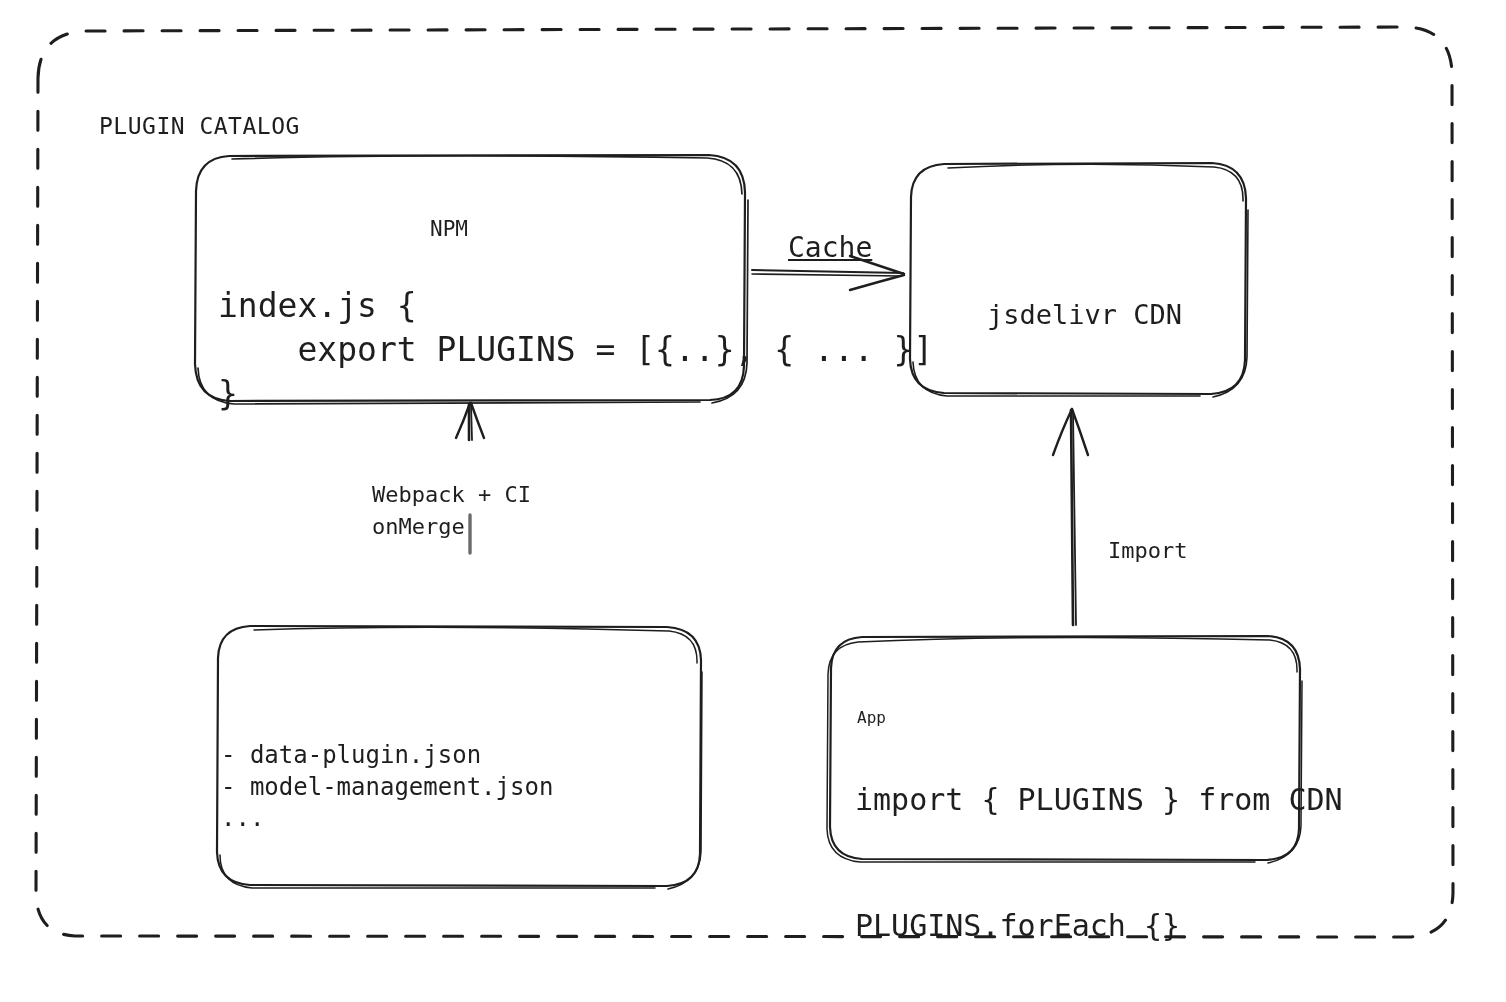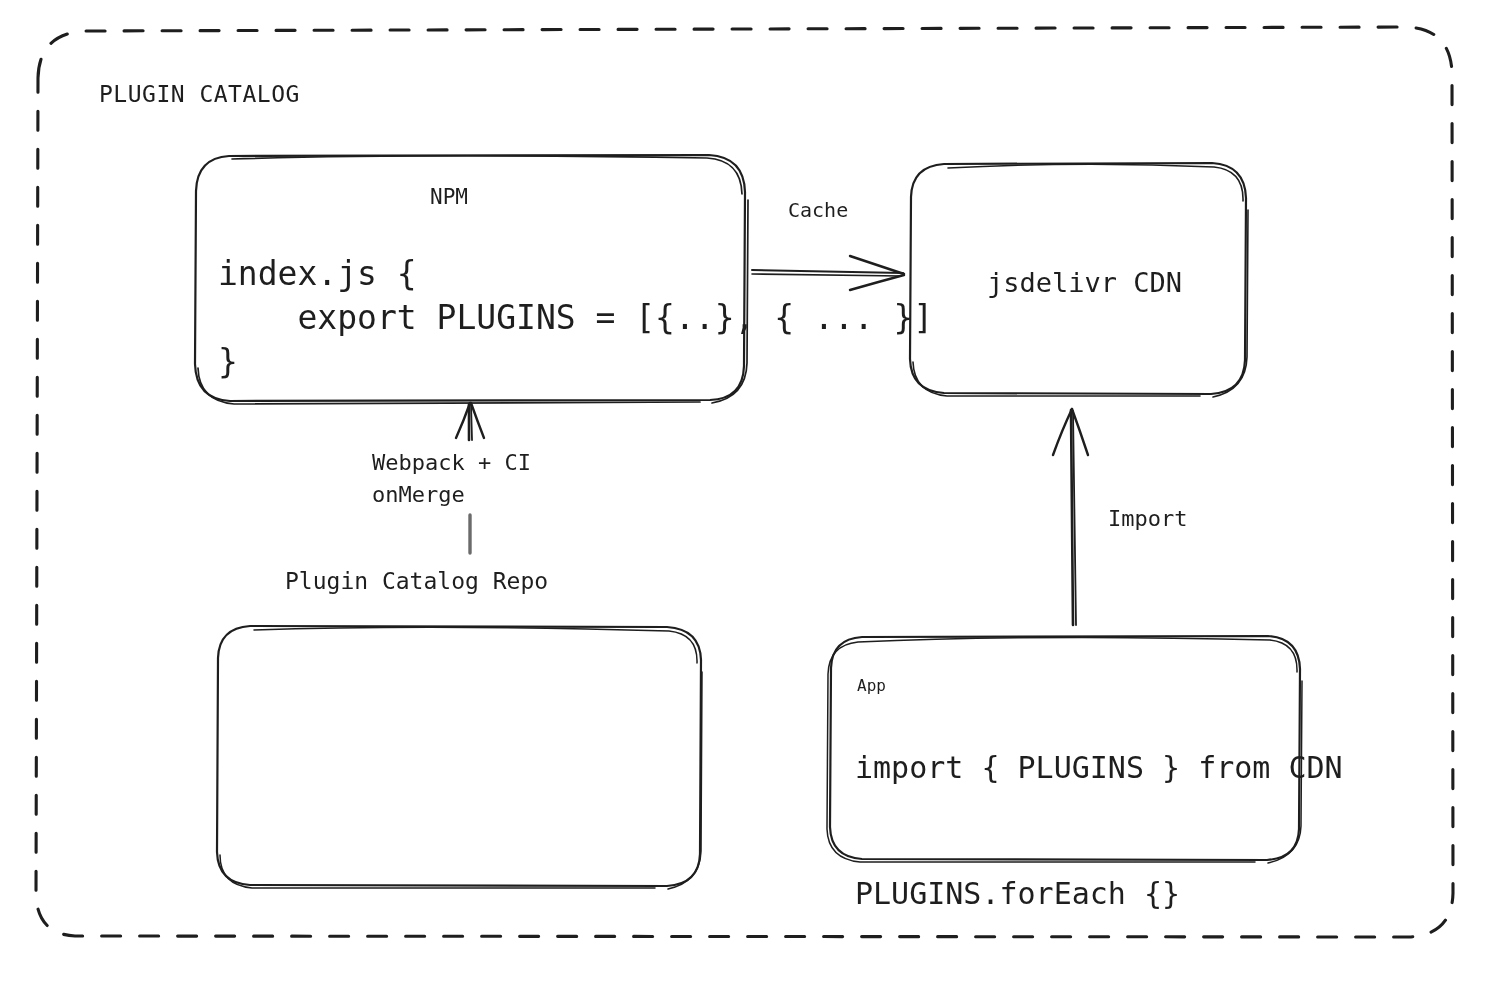--- a/index.html
+++ b/index.html
@@ -26,20 +26,21 @@
     inset: 0;
     width: 1506px;
     height: 1002px;
   }
   .txt {
     position: absolute;
     color: #1e1e1e;
     white-space: pre;
     line-height: 1.25;
     font-family: "DejaVu Sans Mono", "Liberation Mono", monospace;
+    margin-top: 32px;
   }
   .container-title {
     left: 99px;
     top: 80px;
     font-size: 23px;
     letter-spacing: 0.5px;
   }
   .npm-title {
     left: 430px;
     top: 184px;
@@ -52,21 +53,22 @@
     line-height: 1.34;
   }
   .cdn-title {
     left: 987px;
     top: 266px;
     font-size: 27px;
   }
   .cache-label {
     left: 788px;
     top: 198px;
-    font-size: 20px;
+    font-size: 28px;
+    text-decoration: underline;
   }
   .webpack-label {
     left: 372px;
     top: 447px;
     font-size: 22px;
     line-height: 1.45;
     width: 196px;
   }
   .repo-label {
     left: 285px;
@@ -158,22 +160,24 @@
     export PLUGINS = [{..}, { ... }]
 }</div>
 
   <div class="txt cdn-title">jsdelivr CDN</div>
 
   <div class="txt cache-label">Cache</div>
 
   <div class="txt webpack-label">Webpack + CI
 onMerge</div>
 
-  <div class="txt repo-label">Plugin Catalog Repo</div>
 
+  <div class="txt repo-list">- data-plugin.json
+- model-management.json
+...</div>
 
   <div class="txt import-label">Import</div>
 
   <div class="txt app-title">App</div>
 
   <div class="txt app-code">import { PLUGINS } from CDN
 
 PLUGINS.forEach {}</div>
 </div>
 

